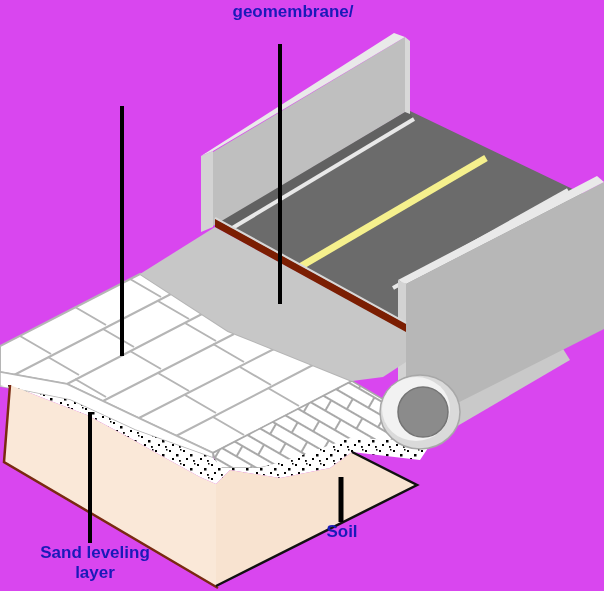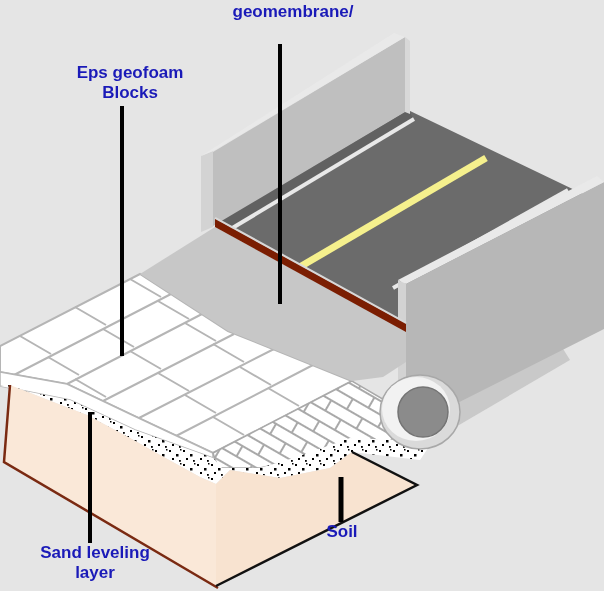--- a/index.html
+++ b/index.html
@@ -1,16 +1,16 @@
 <!DOCTYPE html>
 <html><head>
 <meta charset="utf-8">
 <style>
   html,body{margin:0;padding:0;background:#fff;}
-  #stage{position:relative;width:604px;height:591px;background:#e5e5e5;overflow:hidden;
+  #stage{position:relative;width:604px;height:591px;background:#d946ef;overflow:hidden;
          font-family:"Liberation Sans",sans-serif;}
   #scene{position:absolute;left:0;top:0;}
   .lbl{position:absolute;color:#1a1ab8;font-weight:bold;font-size:17px;line-height:20px;
        text-align:center;white-space:nowrap;}
 </style>
 </head>
 <body>
 
 <div id="stage">
 
@@ -92,24 +92,20 @@
     <line x1="122" y1="106" x2="122" y2="356" stroke="#000" stroke-width="4"></line>
     <line x1="90" y1="412" x2="90" y2="543" stroke="#000" stroke-width="4"></line>
     <line x1="341" y1="477" x2="341" y2="522" stroke="#000" stroke-width="5"></line>
   </g>
 </svg>
 
 <div class="lbl" style="left:182px;top:2px;width:222px;">
   <div>geomembrane/</div>
 </div>
 
-<div class="lbl" style="left:40px;top:63px;width:180px;">
-  <div>Eps geofoam</div>
-  <div>Blocks</div>
-</div>
 
 <div class="lbl" style="left:296px;top:522px;width:92px;">
   <div>Soil</div>
 </div>
 
 <div class="lbl" style="left:15px;top:543px;width:160px;">
   <div>Sand leveling</div>
   <div>layer</div>
 </div>
 

